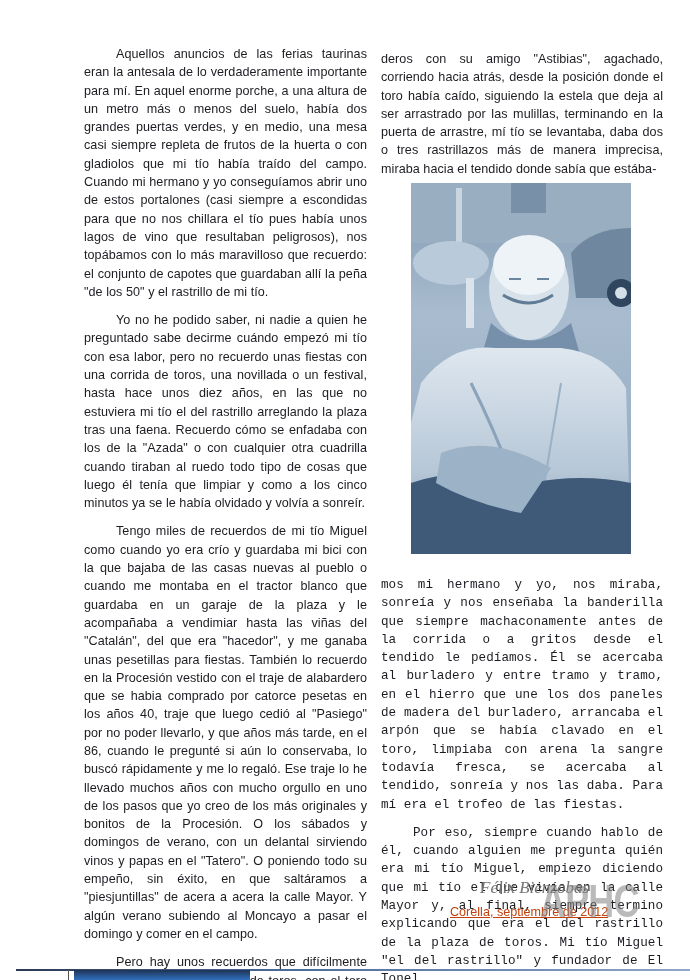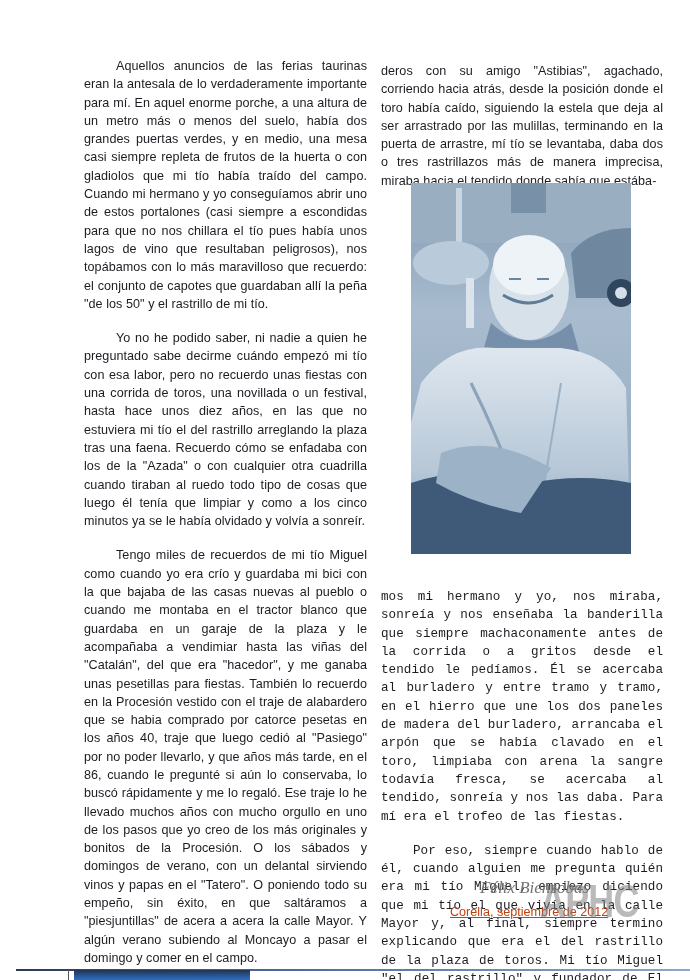--- a/index.html
+++ b/index.html
@@ -9,21 +9,21 @@
     font-family: "Liberation Sans", "DejaVu Sans", sans-serif;
     color: #1c1c22;
   }
   .col {
     position: absolute;
     font-size: 12.6px;
     line-height: 18.3px;
     text-align: justify;
     letter-spacing: 0.05px;
   }
-  .col p { margin: 16px 0 10px 0; text-indent: 32px; }
+  .col p { margin: 4px 0 10px 0; text-indent: 32px; }
   .col p.cont { text-indent: 0; }
   #col-left { left: 84px; top: 41px; width: 283px; }
   #col-right-top { left: 381px; top: 46px; width: 282px; }
   #col-right-bottom { left: 381px; top: 572px; width: 282px; font-family: Liberation Mono, monospace; }
   .photo {
     position: absolute; left: 411px; top: 183px; width: 220px; height: 371px;
     overflow: hidden;
     background: linear-gradient(180deg, #9fb4c8 0%, #b8c8d8 30%, #9cb0c4 60%, #3e5a78 100%);
   }
   .photo svg { display: block; }

